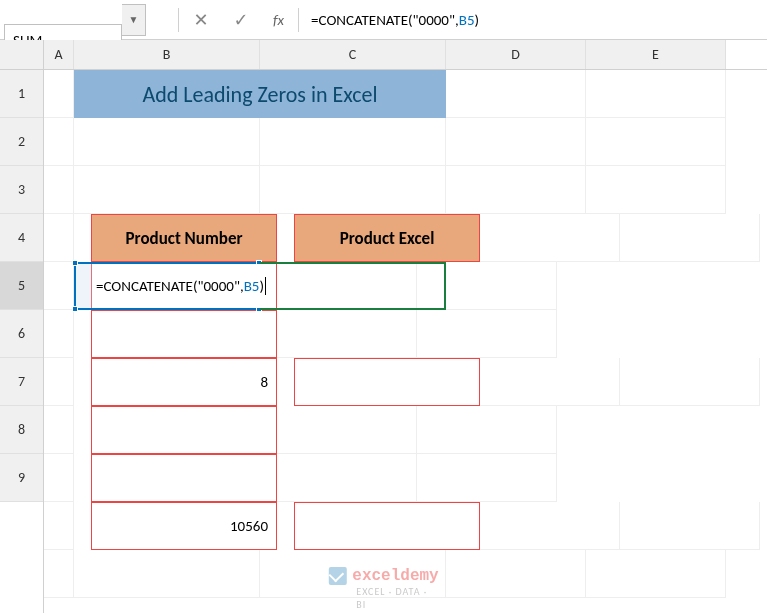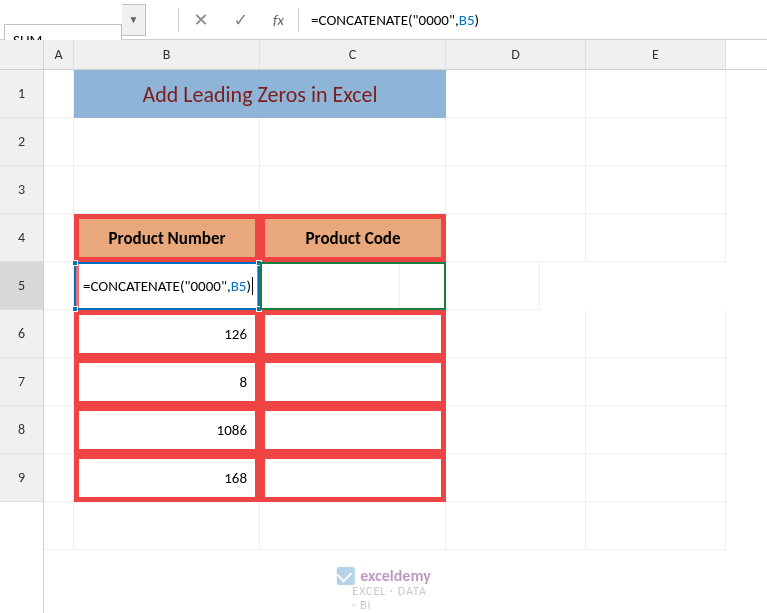--- a/index.html
+++ b/index.html
@@ -36,42 +36,42 @@
     
     .cells { position: relative; }
     .row { display: flex; height: 48px; }
     .cell { border-right: 1px solid #eee; border-bottom: 1px solid #eee; display: flex; align-items: center; padding: 0 8px; font-size: 15px; position: relative; }
     .cell.A { width: 30px; padding: 0; }
     .cell.B { width: 186px; }
     .cell.C { width: 186px; }
     .cell.D { width: 140px; }
     .cell.E { width: 140px; }
     
-    .title-cell { background: #8eb4d8; color: #7f1d1d; font-size: 22px; font-weight: normal; justify-content: center; border: none; }
+    .title-cell { background: #8eb4d8; color: #0c4a6e; font-size: 22px; font-weight: normal; justify-content: center; border: none; }
     .title-merged { width: 372px; }
     
     .header-cell { background: #e8a87c; font-weight: bold; font-size: 17px; justify-content: center; border: 1px solid #888; }
-    .data-cell { border: 5px solid #ef4444; }
+    .data-cell { border: 1px solid #ef4444; margin-left: 17px; }
     .data-cell.num { justify-content: flex-end; }
     
     .selected-range { position: absolute; border: 2px solid #0070c0; background: rgba(200,220,240,0.3); pointer-events: none; }
     .range-handle { position: absolute; width: 6px; height: 6px; background: #0070c0; border: 1px solid #fff; }
     
     .active-cell-border { position: absolute; border: 2px solid #1a7e3e; pointer-events: none; box-sizing: border-box; }
     
     .formula-overlay { position: absolute; background: #fff; font-size: 15px; white-space: nowrap; padding: 2px 4px; display: flex; align-items: center; height: 44px; z-index: 5; }
     .formula-overlay .ref { color: #0070c0; }
     .cursor-blink { display: inline-block; width: 1px; height: 18px; background: #000; margin-left: 1px; animation: blink 1s infinite; }
     @keyframes blink { 50% { opacity: 0; } }
     
     .watermark { position: absolute; bottom: 28px; left: 50%; transform: translateX(-50%); display: flex; align-items: center; gap: 6px; opacity: 0.45; }
     .wm-icon { width: 18px; height: 18px; background: #5aa0c8; border-radius: 2px; display: flex; align-items: center; justify-content: center; }
     .wm-icon::before { content: ""; width: 10px; height: 8px; border: 2px solid #fff; border-top: none; border-right: none; transform: rotate(-45deg) translateY(-2px); }
-    .wm-text { font-size: 16px; color: #701a75; font-weight: 600; }
-    .wm-sub { font-size: 12px; color: #888; letter-spacing: 1px; position: absolute; top: 18px; left: 16px; }
+    .wm-text { font-size: 16px; color: #ef4444; font-weight: 600; font-family: Liberation Mono, monospace; }
+    .wm-sub { font-size: 10px; color: #888; letter-spacing: 1px; position: absolute; top: 18px; left: 28px; }
   </style>
 </head>
 <body>
 
 <div class="formula-bar">
   <div class="name-box">SUM</div>
   <div class="name-dropdown">▼</div>
   <div class="fb-sep"></div>
   <div class="fb-divider"></div>
   <div class="fb-btn x">✕</div>
@@ -129,71 +129,75 @@
         <div class="cell A"></div>
         <div class="cell B"></div>
         <div class="cell C"></div>
         <div class="cell D"></div>
         <div class="cell E"></div>
       </div>
 
       <div class="row">
         <div class="cell A"></div>
         <div class="cell B header-cell data-cell">Product Number</div>
-        <div class="cell C header-cell data-cell">Product Code</div>
+        <div class="cell C header-cell data-cell">Product Excel</div>
         <div class="cell D"></div>
         <div class="cell E"></div>
       </div>
 
       <div class="row">
         <div class="cell A"></div>
         <div class="cell C data-cell" style="padding:0;">
           <div class="formula-overlay">
             <span>=CONCATENATE("0000",</span>
               <span class="ref">B5</span>
               <span>)</span>
               <span class="cursor-blink"></span>
           </div>
         </div>
         <div class="cell D"></div>
         <div class="cell E"></div>
       </div>
 
       <div class="row">
         <div class="cell A"></div>
-        <div class="cell B data-cell num">126</div>
         <div class="cell C data-cell"></div>
         <div class="cell D"></div>
         <div class="cell E"></div>
       </div>
 
       <div class="row">
         <div class="cell A"></div>
         <div class="cell B data-cell num">8</div>
         <div class="cell C data-cell"></div>
         <div class="cell D"></div>
         <div class="cell E"></div>
       </div>
 
       <div class="row">
         <div class="cell A"></div>
-        <div class="cell B data-cell num">1086</div>
-        <div class="cell C data-cell"></div>
-        <div class="cell D"></div>
-        <div class="cell E"></div>
-      </div>
-
-      <div class="row">
-        <div class="cell A"></div>
-        <div class="cell B data-cell num">168</div>
-        <div class="cell C data-cell"></div>
-        <div class="cell D"></div>
-        <div class="cell E"></div>
-      </div>
-
+        <div class="cell C data-cell"></div>
+        <div class="cell D"></div>
+        <div class="cell E"></div>
+      </div>
+
+      <div class="row">
+        <div class="cell A"></div>
+        <div class="cell C data-cell"></div>
+        <div class="cell D"></div>
+        <div class="cell E"></div>
+      </div>
+
+      <div class="row">
+        <div class="cell A"></div>
+        <div class="cell B data-cell num">10560</div>
+        <div class="cell C data-cell"></div>
+        <div class="cell D"></div>
+        <div class="cell E"></div>
+      </div>
 
       <div class="row">
         <div class="cell A"></div>
         <div class="cell B"></div>
         <div class="cell C"></div>
         <div class="cell D"></div>
         <div class="cell E"></div>
       </div>
 
       <div class="selected-range" style="left:30px; top:192px; width:186px; height:48px;">

